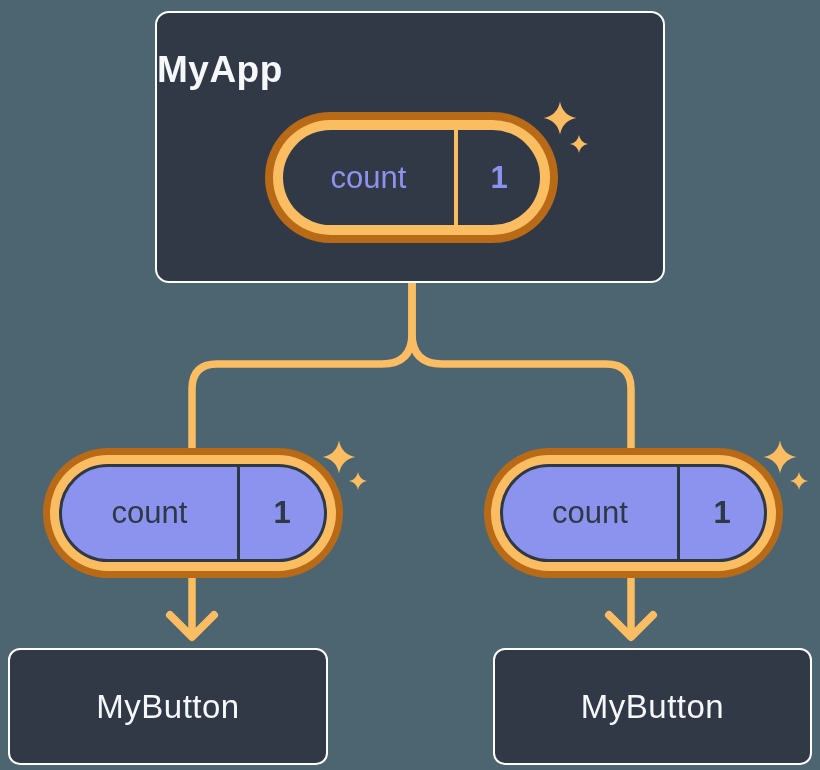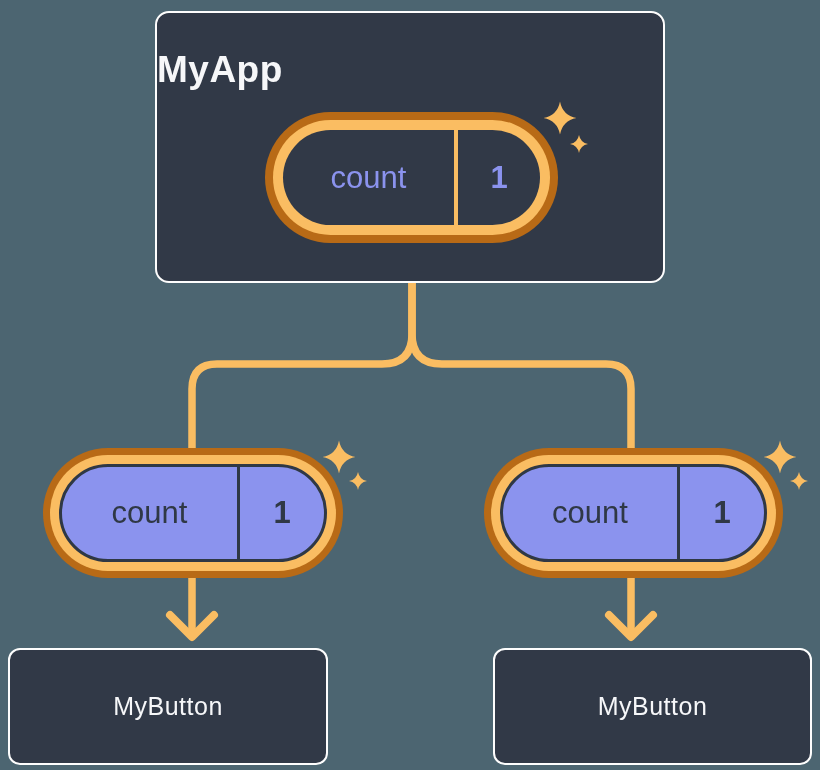--- a/index.html
+++ b/index.html
@@ -21,21 +21,21 @@
     z-index:2;
     color:#F6F7F9;
   }
   .node-root { left:155px; top:11px; width:510px; height:272px; }
   .node-root .node-title {
     margin-top:36px; text-align:left;
     font-size:37px; font-weight:600; letter-spacing:0.5px;
   }
   .node-child {
     display:flex; align-items:center; justify-content:center;
-    font-size:25px; font-weight:500; letter-spacing:0.5px;
+    font-size:33px; font-weight:500; letter-spacing:0.5px;
     border-radius:12px;
   }
   .node-child-left  { left:8px;   top:648px; width:320px; height:117px; }
   .node-child-right { left:493px; top:648px; width:319px; height:117px; }
 
   
   .pill {
     position:absolute; z-index:3;
     background: var(--ring-outer, #B86A16);
     border-radius:999px;

